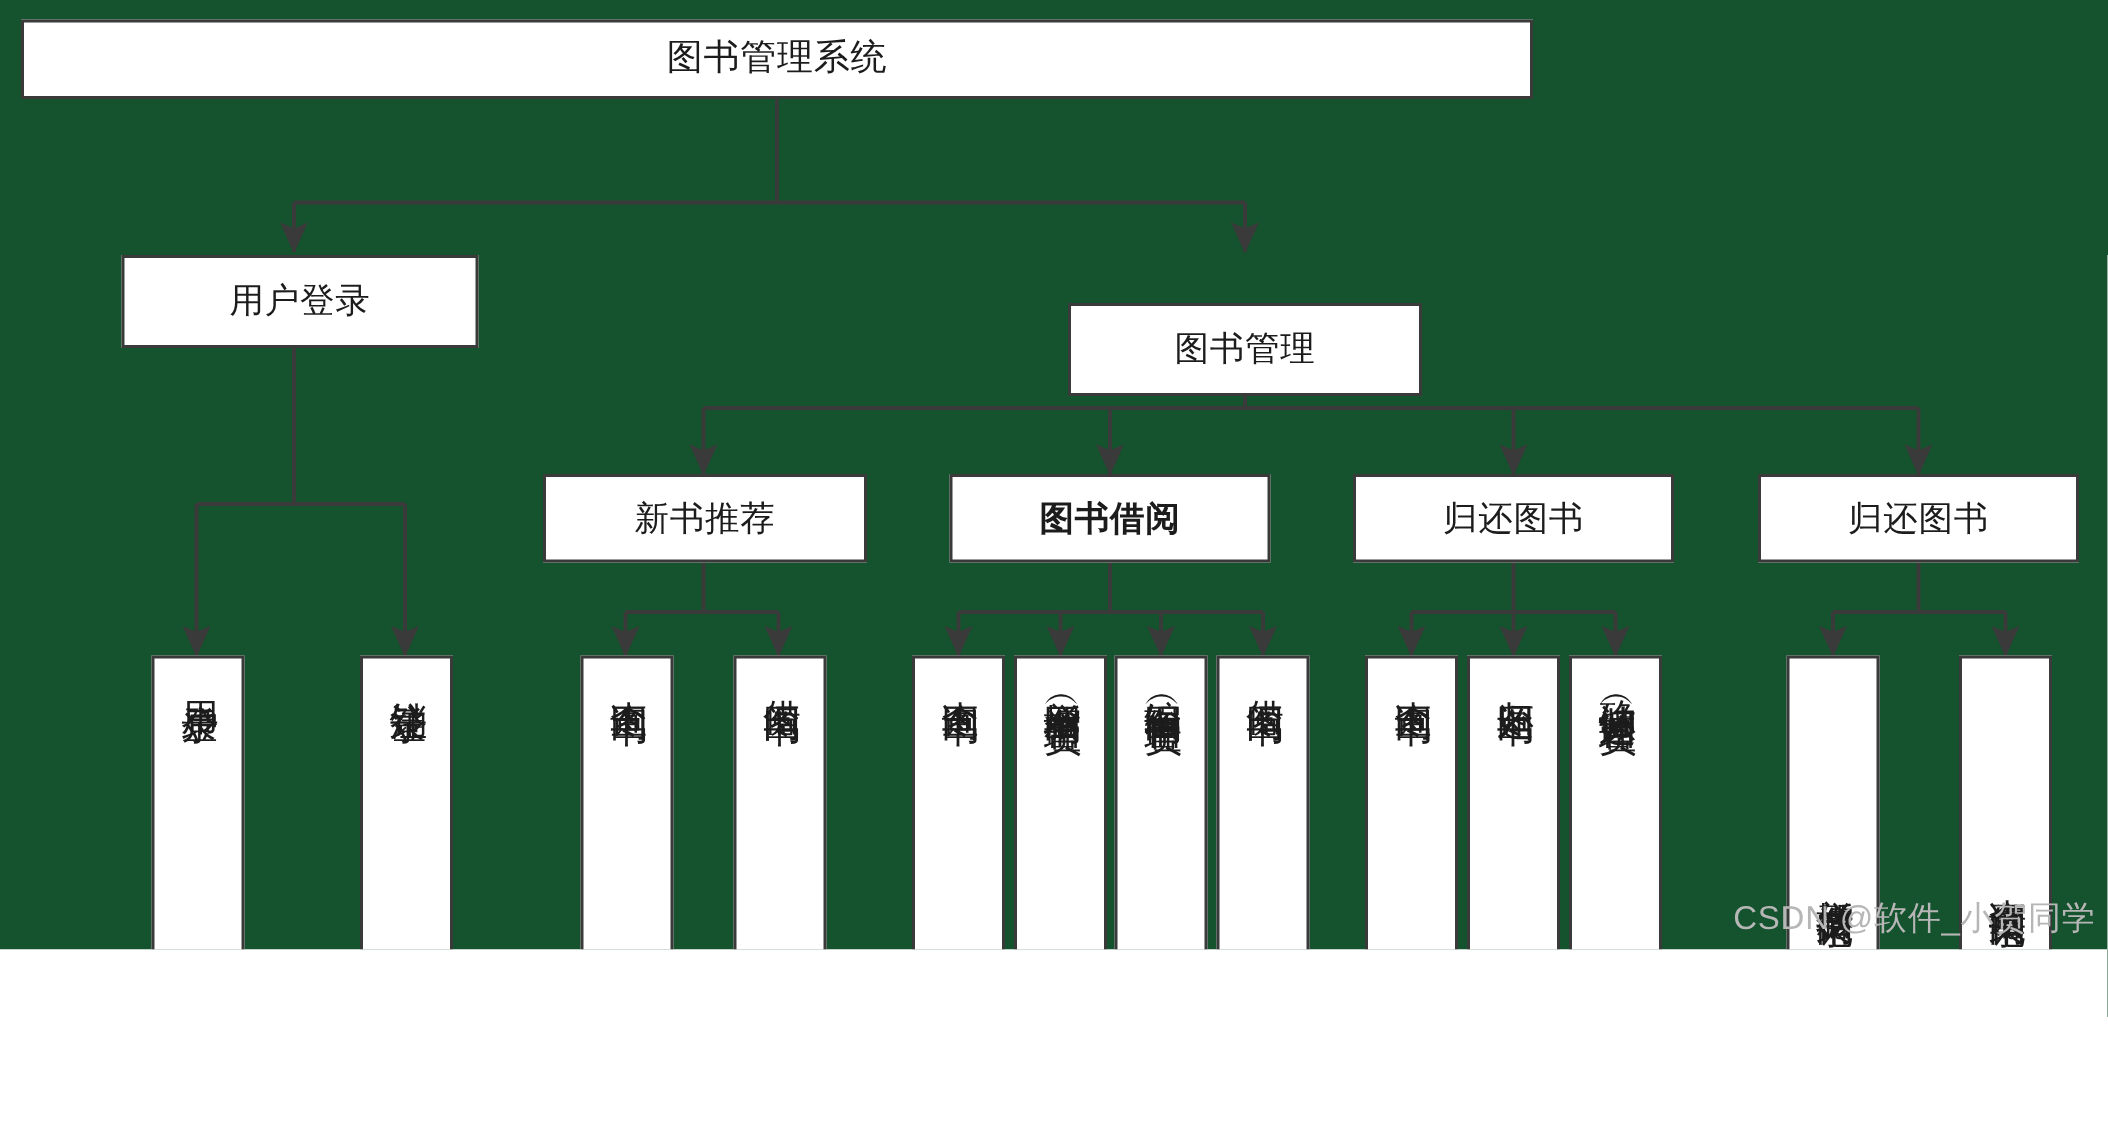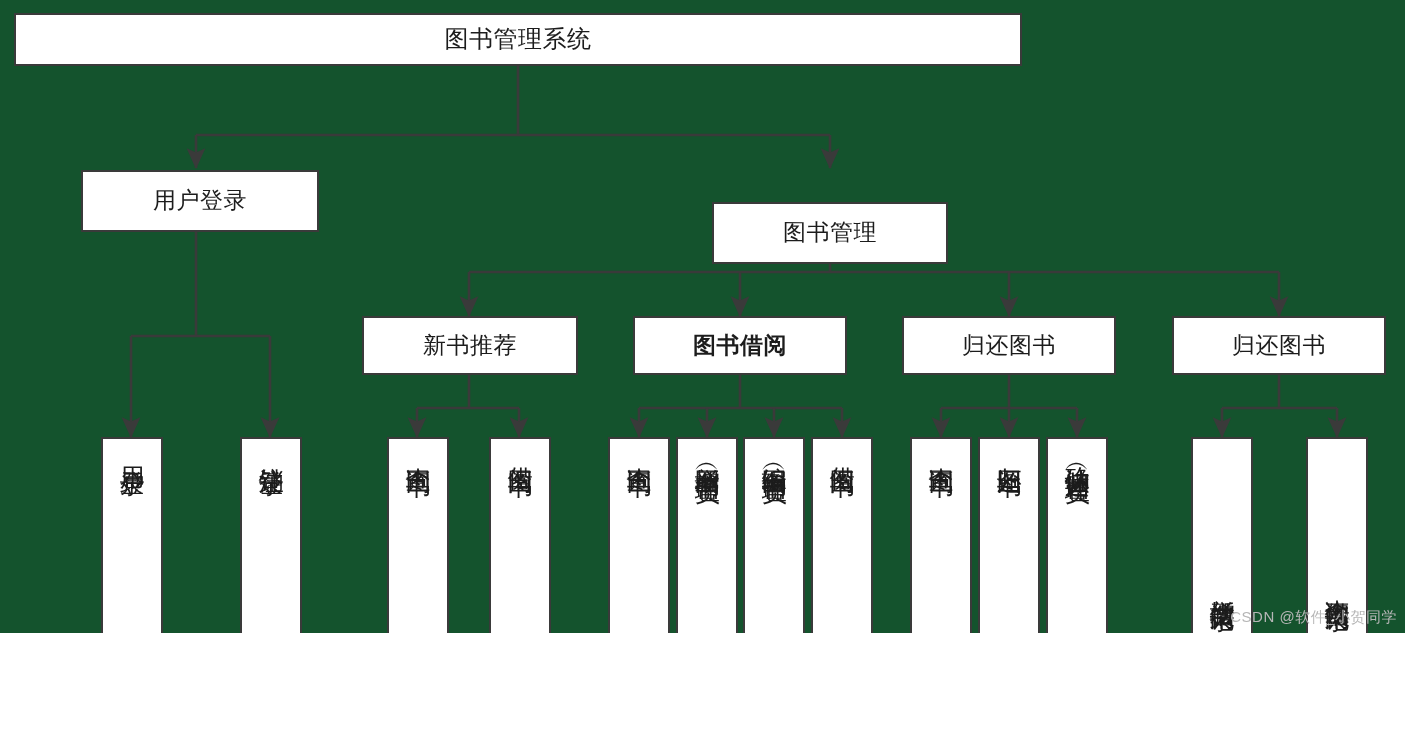--- a/index.html
+++ b/index.html
@@ -62,21 +62,21 @@
     margin: 0 auto;
   }
   .node.v.center-ish {
     align-items: center;
     padding-top: 0;
   }
   .watermark {
     position: absolute;
     right: 8px;
     bottom: 6px;
-    font-size: 15px;
+    font-size: 22px;
     color: #b6b6b6;
     letter-spacing: 0.5px;
     z-index: 3;
     white-space: nowrap;
   }
 </style>
 </head>
 <body>
 
 <div id="stage">

